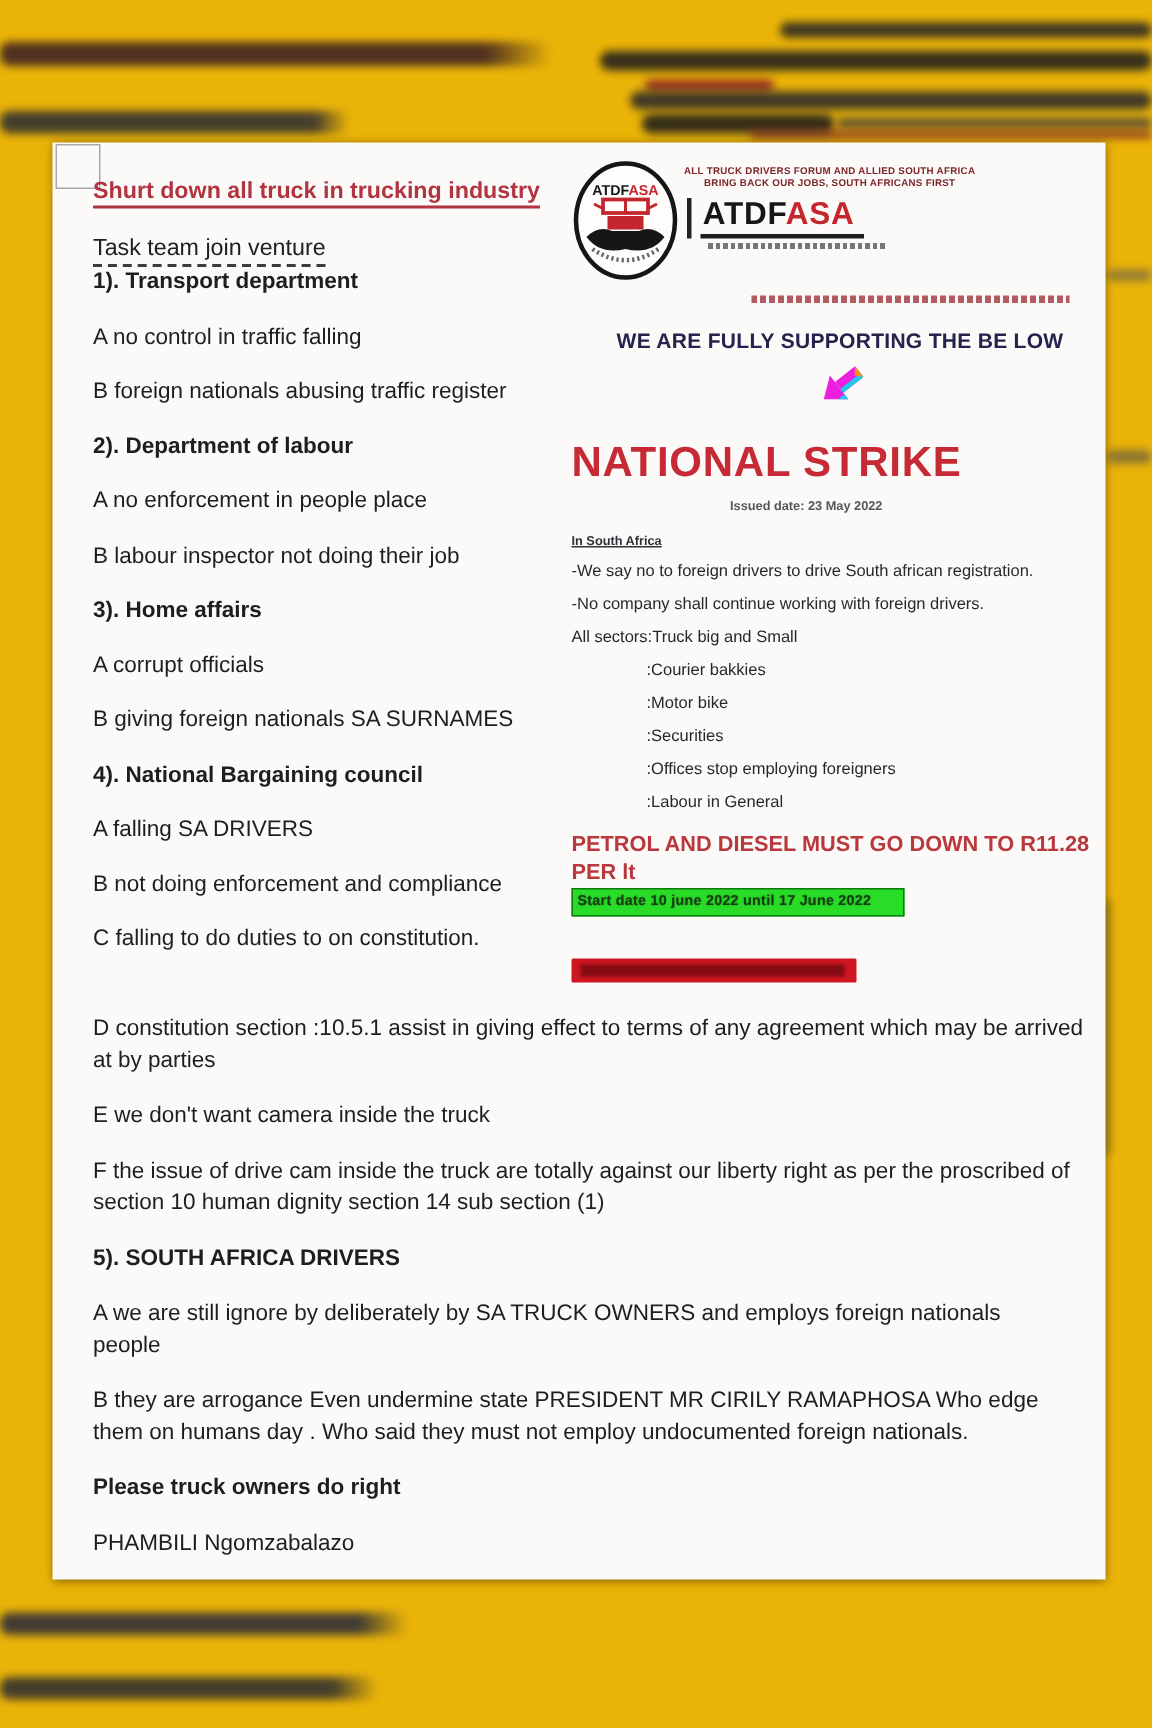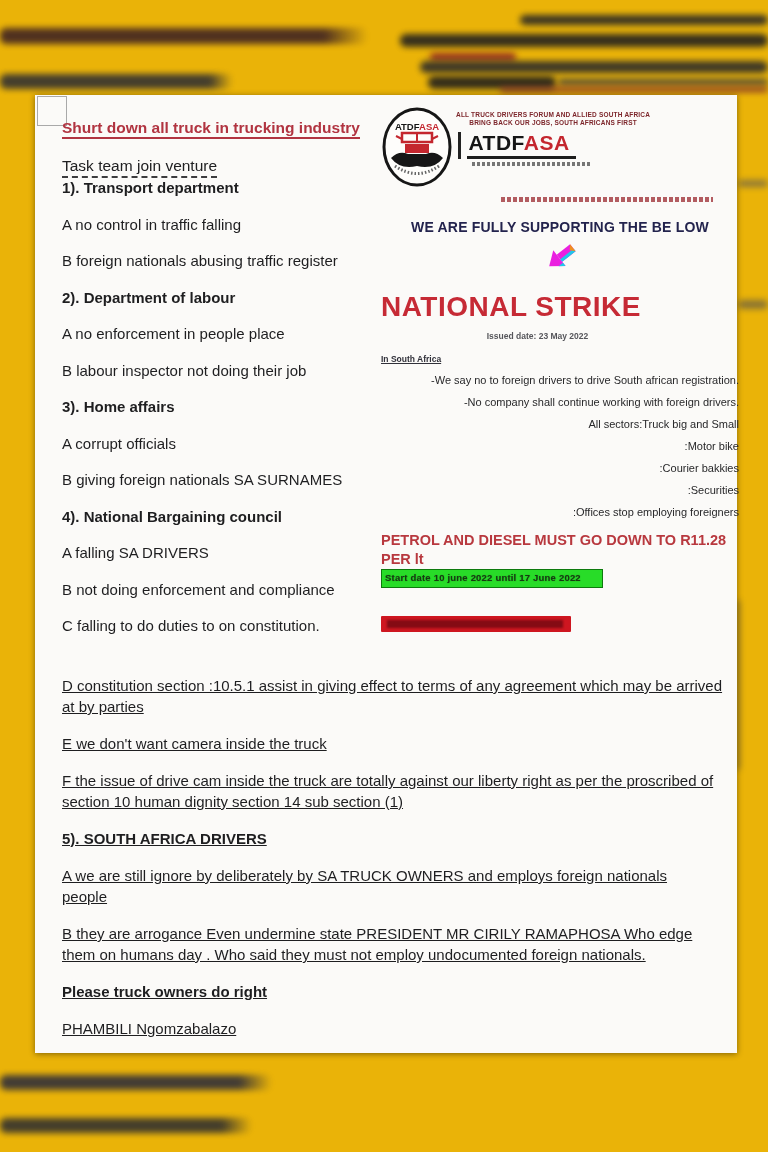--- a/index.html
+++ b/index.html
@@ -39,36 +39,36 @@
     background:repeating-linear-gradient(90deg,#a0343a 0 4px,transparent 4px 6px);}
   .support-line{text-align:center;font-weight:bold;font-size:14px;color:#23234d;
     margin-top:17px;letter-spacing:.2px;}
   .arrow-wrap{text-align:center;margin-top:7px;}
   .strike-title{font-size:28px;font-weight:800;color:#c62a35;margin-top:11px;
     letter-spacing:.5px;}
   .issued{font-size:8.5px;font-weight:bold;color:#55555a;text-align:center;
     padding-right:45px;margin-top:8px;}
   .region{font-size:8.5px;font-weight:bold;color:#31313a;margin-top:13px;
     text-decoration:underline;}
-  .f-line{font-size:11px;color:#28282a;margin-top:10px;font-weight:500;text-align:right;}
+  .f-line{font-size:11px;color:#28282a;margin-top:10px;font-weight:500;}
   .sectors .f-line{margin-left:50px;}
   .petrol{font-size:14.5px;font-weight:bold;color:#b8383e;line-height:19px;
     margin-top:13px;width:352px;}
   .green-bar{margin-top:0;width:214px;height:17px;background:#28dc28;
     border:1px solid #0d7a0d;font-size:9.5px;font-weight:bold;line-height:16px;
     color:rgba(22,52,16,.92);padding:0 3px;white-space:nowrap;overflow:hidden;
     letter-spacing:.2px;text-shadow:0 0 1px rgba(20,60,20,.6);}
   .red-bar{margin-top:28px;width:190px;height:16px;background:#ce1620;
     border-radius:1px;position:relative;}
   .red-bar::after{content:"";position:absolute;left:6px;right:8px;top:4px;height:8px;
     background:rgba(60,0,8,.5);filter:blur(1px);}
 
   
   .bottom-sec{position:absolute;left:27px;top:580px;width:674px;}
-  .b-item{font-size:15px;line-height:21px;margin:0 0 16px 0;color:#1e1e20;text-decoration:underline;}
+  .b-item{font-size:15px;line-height:21px;margin:0 0 16px 0;color:#1e1e20;}
   .b-item.heading{font-weight:bold;}
   .b-item.narrow{max-width:652px;}
 </style>
 </head>
 <body>
 
 <div id="screen">
 
   <div class="streak" style="left:0;top:28px;width:368px;height:16px;background:linear-gradient(90deg,#3c2023 0 88%,transparent);"></div>
   <div class="streak" style="left:0;top:74px;width:233px;height:15px;background:linear-gradient(90deg,#2e2e32 0 90%,transparent);"></div>
@@ -168,28 +168,29 @@
 
           <div class="f-line">-We say no to foreign drivers to drive South african registration.</div>
 
           <div class="f-line">-No company shall continue working with foreign drivers.</div>
 
           <div class="f-line">All sectors:Truck big and Small</div>
         </div>
 
       <div class="sectors">
 
+          <div class="f-line">:Courier bakkies</div>
+
           <div class="f-line">:Motor bike</div>
 
-          <div class="f-line">:Courier bakkies</div>
-
           <div class="f-line">:Securities</div>
 
           <div class="f-line">:Offices stop employing foreigners</div>
 
+          <div class="f-line">:Labour in General</div>
         </div>
 
       <div class="petrol">PETROL AND DIESEL MUST GO DOWN TO R11.28 PER lt</div>
       <div class="green-bar">Start date 10  june 2022 until 17 June 2022</div>
       <div class="red-bar"></div>
     </div>
 
     <div class="bottom-sec">
 
         <div class="b-item">D constitution section :10.5.1 assist in giving effect to terms of any agreement which may be arrived at by parties</div>

